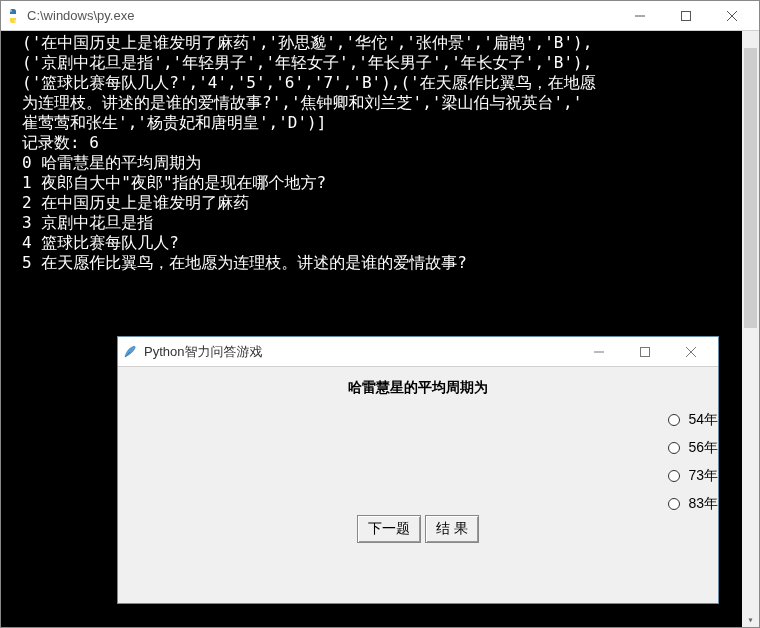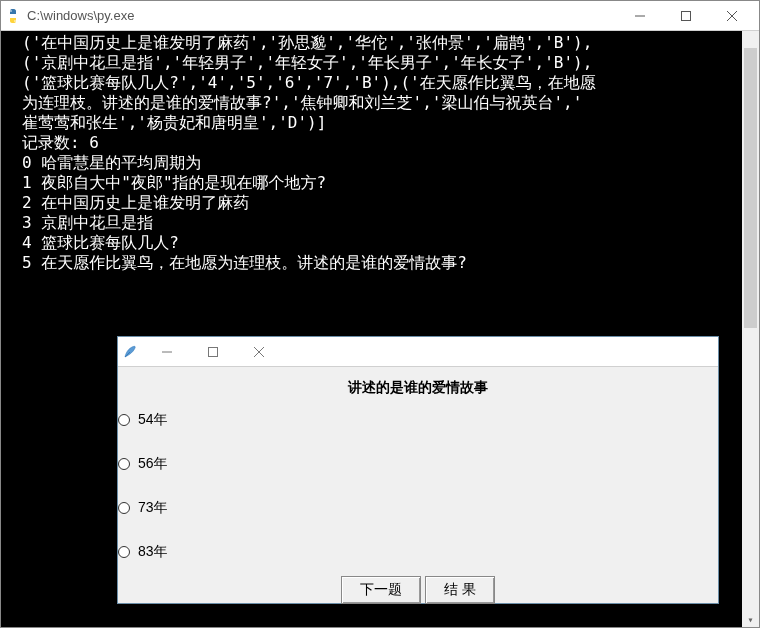--- a/index.html
+++ b/index.html
@@ -88,44 +88,44 @@
     }
     .question {
       font-size: 14px;
       font-weight: bold;
       color: #000;
       margin-bottom: 14px;
     }
     .opts {
       display: flex;
       flex-direction: column;
-      align-items: flex-start;
-      gap: 26px;
-      margin-bottom: 15px;
+      align-items: flex-end;
+      gap: 10px;
+      margin-bottom: 2px;
     }
     .opt {
       display: flex;
       align-items: center;
       gap: 8px;
       font-size: 14px;
     }
     .radio {
       width: 12px; height: 12px;
       border: 1px solid #333;
       border-radius: 50%;
       display: inline-block;
       background: #fff;
     }
     .btnrow {
       display: flex;
       justify-content: center;
       gap: 4px;
     }
     .btn {
-      padding: 4px 18px;
+      padding: 4px 10px;
       font-size: 14px;
       background: #f0f0f0;
       border: 1px solid #888;
       box-shadow: 1px 1px 0 #fff inset, -1px -1px 0 #999 inset;
       cursor: pointer;
     }
     .dlg-winbtn { width: 46px; height: 28px; display:flex; align-items:center; justify-content:center; color:#777; }
   </style>
 </head>
 <body>
@@ -180,41 +180,42 @@
 </div>
 
 <div class="dialog">
   <div class="titlebar">
     <span class="icon">
       <svg width="16" height="16" viewBox="0 0 16 16">
         <path d="M3 13 C3 13 4 6 10 3 C12 2 14 2 13 4 C11 9 5 12 3 13 Z" fill="#5b9bd5" stroke="#2e75b6" stroke-width="0.5"></path>
         <line x1="3" y1="13" x2="8" y2="8" stroke="#2e75b6" stroke-width="0.8"></line>
       </svg>
     </span>
+    <span class="title">Python智力问答游戏</span>
     <div class="winbtns">
       <div class="dlg-winbtn">
         <svg width="10" height="10">
             <line x1="0" y1="5" x2="10" y2="5" stroke="#777"></line>
           </svg>
       </div>
       <div class="dlg-winbtn">
         <svg width="10" height="10">
             <rect x="0.5" y="0.5" width="9" height="9" fill="none" stroke="#777"></rect>
           </svg>
       </div>
       <div class="dlg-winbtn">
         <svg width="10" height="10">
             <line x1="0" y1="0" x2="10" y2="10" stroke="#777"></line>
             <line x1="10" y1="0" x2="0" y2="10" stroke="#777"></line>
           </svg>
       </div>
     </div>
   </div>
   <div class="dialog-body">
-    <div class="question">讲述的是谁的爱情故事</div>
+    <div class="question">哈雷慧星的平均周期为</div>
     <div class="opts">
       <label class="opt">
         <span class="radio"></span>
         <span>54年</span>
       </label>
       <label class="opt">
         <span class="radio"></span>
         <span>56年</span>
       </label>
       <label class="opt">

